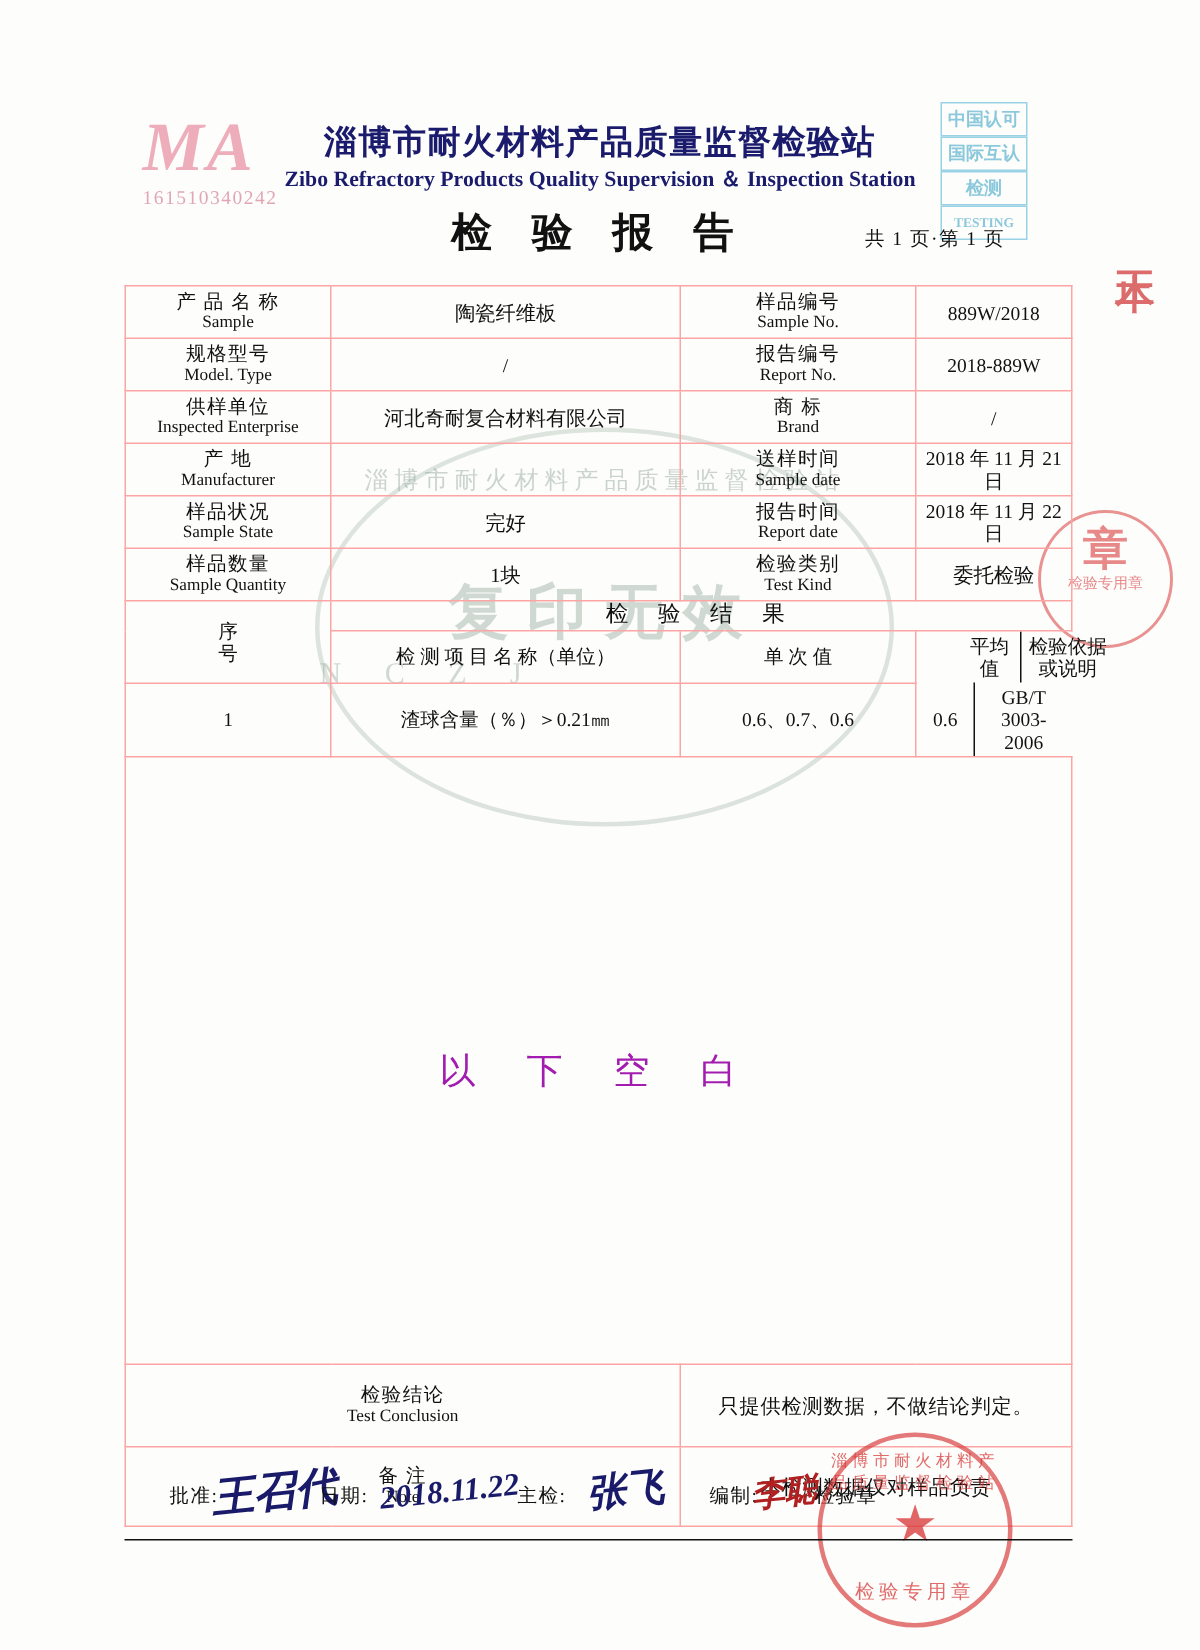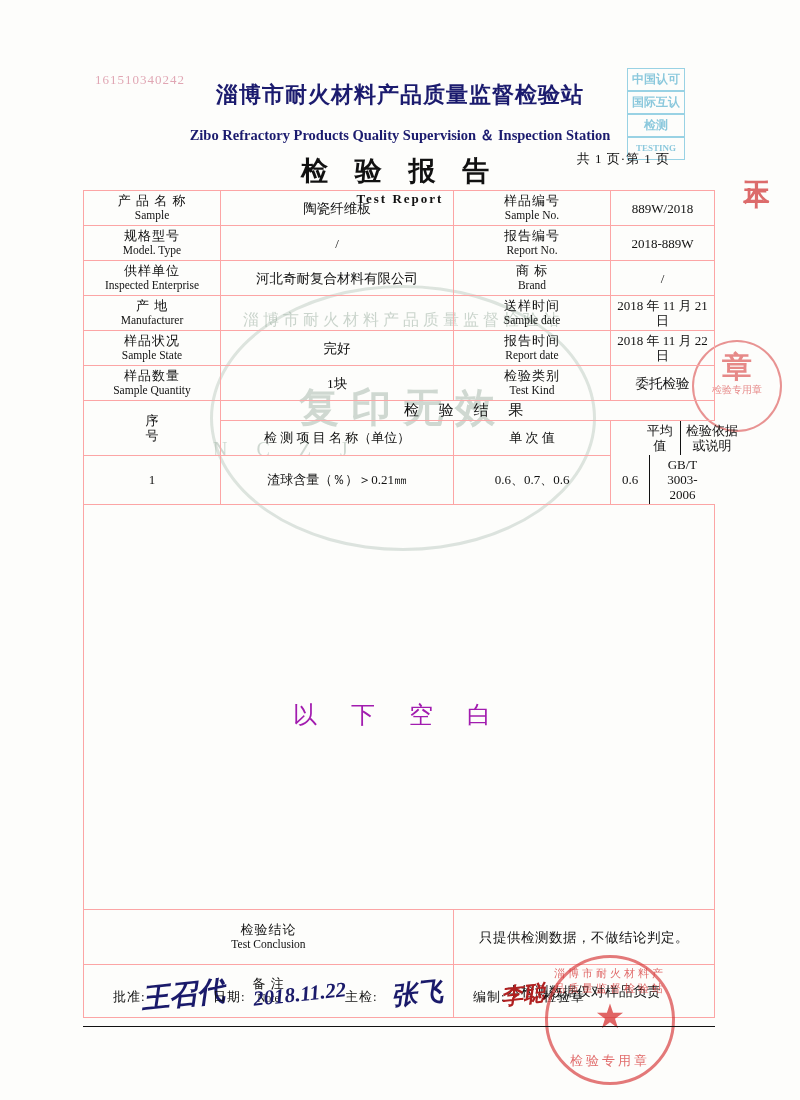--- a/index.html
+++ b/index.html
@@ -185,21 +185,21 @@
     font-size: 22px;
     letter-spacing: 1px;
     color: #1b1b6e;
     font-weight: bold;
     font-family: "Liberation Serif", serif;
   }
   .org-en {
     font-size: 14.5px;
     color: #1b1b6e;
     font-weight: bold;
-    margin-top: 16px;
+    margin-top: 0;
     font-family: "Liberation Serif", serif;
     text-align: center;
   }
   .report-cn {
     font-size: 27px;
     letter-spacing: 10px;
     font-weight: bold;
     color: #111;
     margin-top: 8px;
   }
@@ -310,20 +310,21 @@
     width: 632px;
     border-top: 1px solid #111;
   }
 </style>
 </head>
 <body>
 
 <div class="page">
 
   <div class="stamp" id="ma-stamp">
+    <div class="ma-text">MA</div>
     <div class="ma-num">161510340242</div>
   </div>
 
   <div class="stamp" id="cnas-stamp">
     <div class="cnas-box">中国认可</div>
     <div class="cnas-box">国际互认</div>
     <div class="cnas-box">检测</div>
     <div class="cnas-box" style="font-size:9px;">TESTING</div>
   </div>
 
@@ -338,21 +339,20 @@
 
   <div class="stamp" id="red-stamp-right-top">
     <div class="big">章</div>
     <div>检验专用章</div>
   </div>
 
   <div class="header">
     <div class="org-cn">淄博市耐火材料产品质量监督检验站</div>
     <div class="org-en">Zibo Refractory Products Quality Supervision ＆ Inspection Station</div>
     <div class="report-cn">检 验 报 告</div>
-    <div class="report-en">Test    Report</div>
     <div class="page-count">共 1 页·第 1 页</div>
   </div>
 
   <table class="report">
     <tbody>
       <tr>
         <td class="lbl">
           <div class="cn">产 品 名 称</div>
           <div class="en">Sample</div>
         </td>

